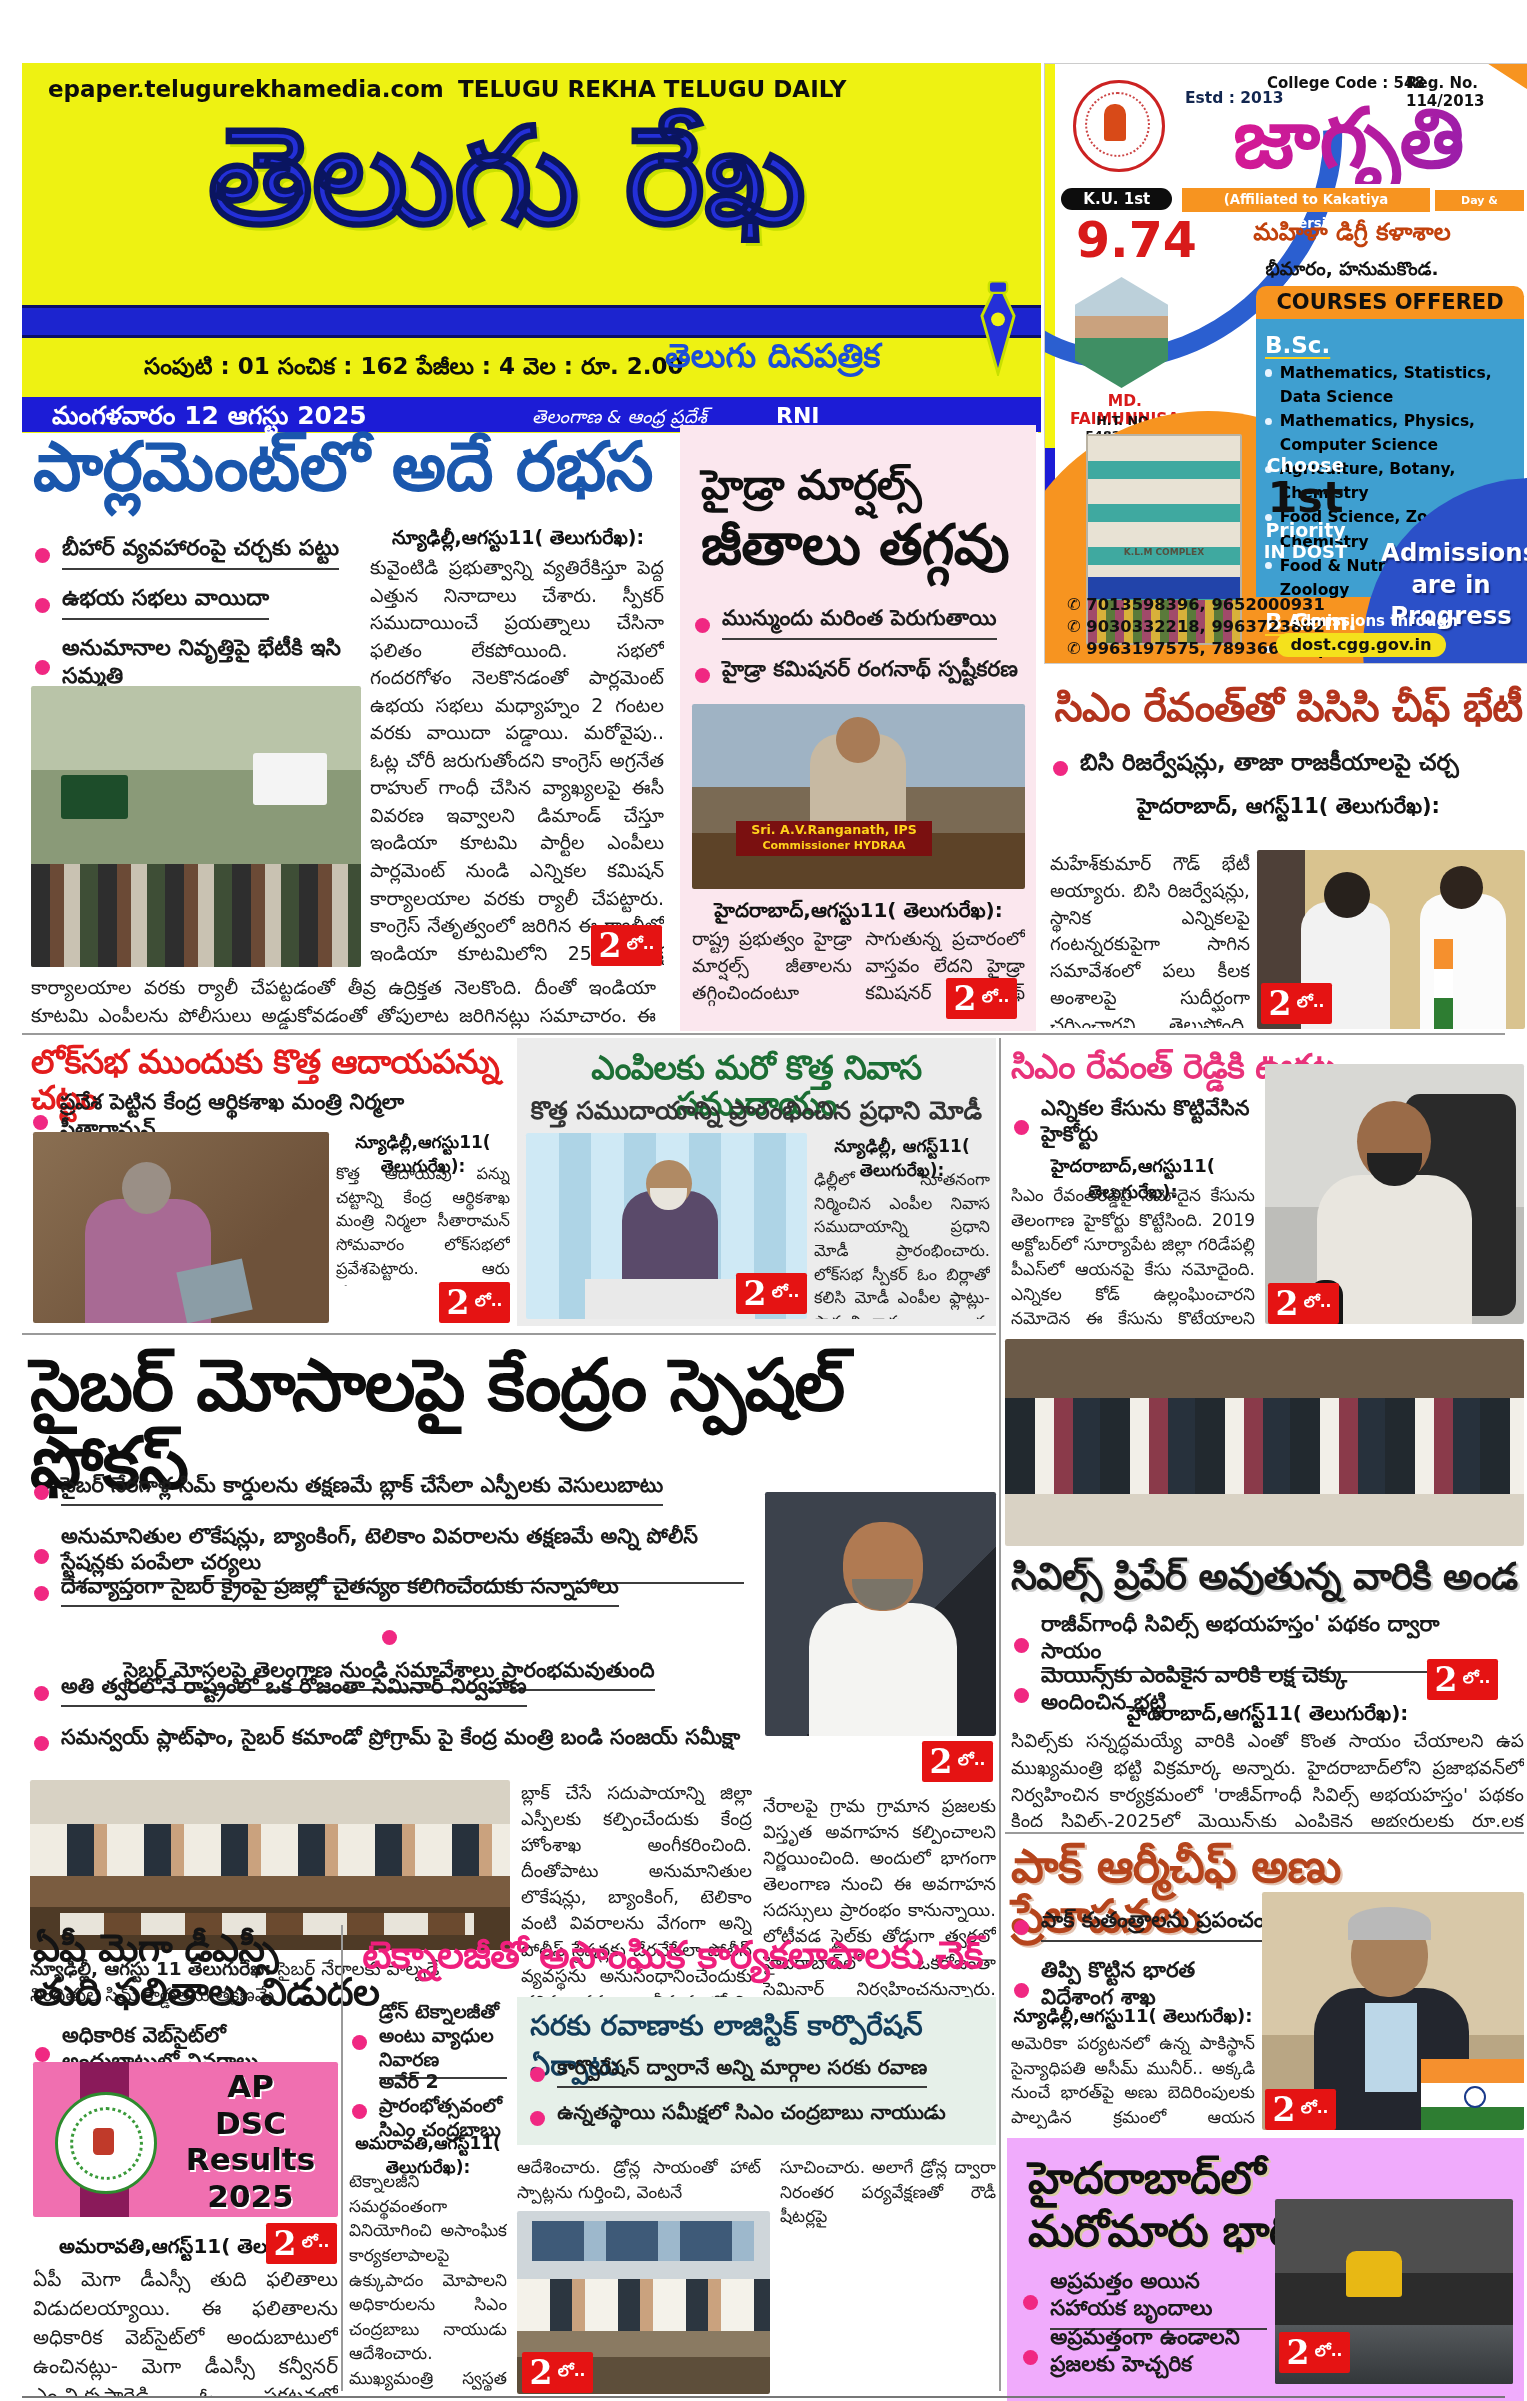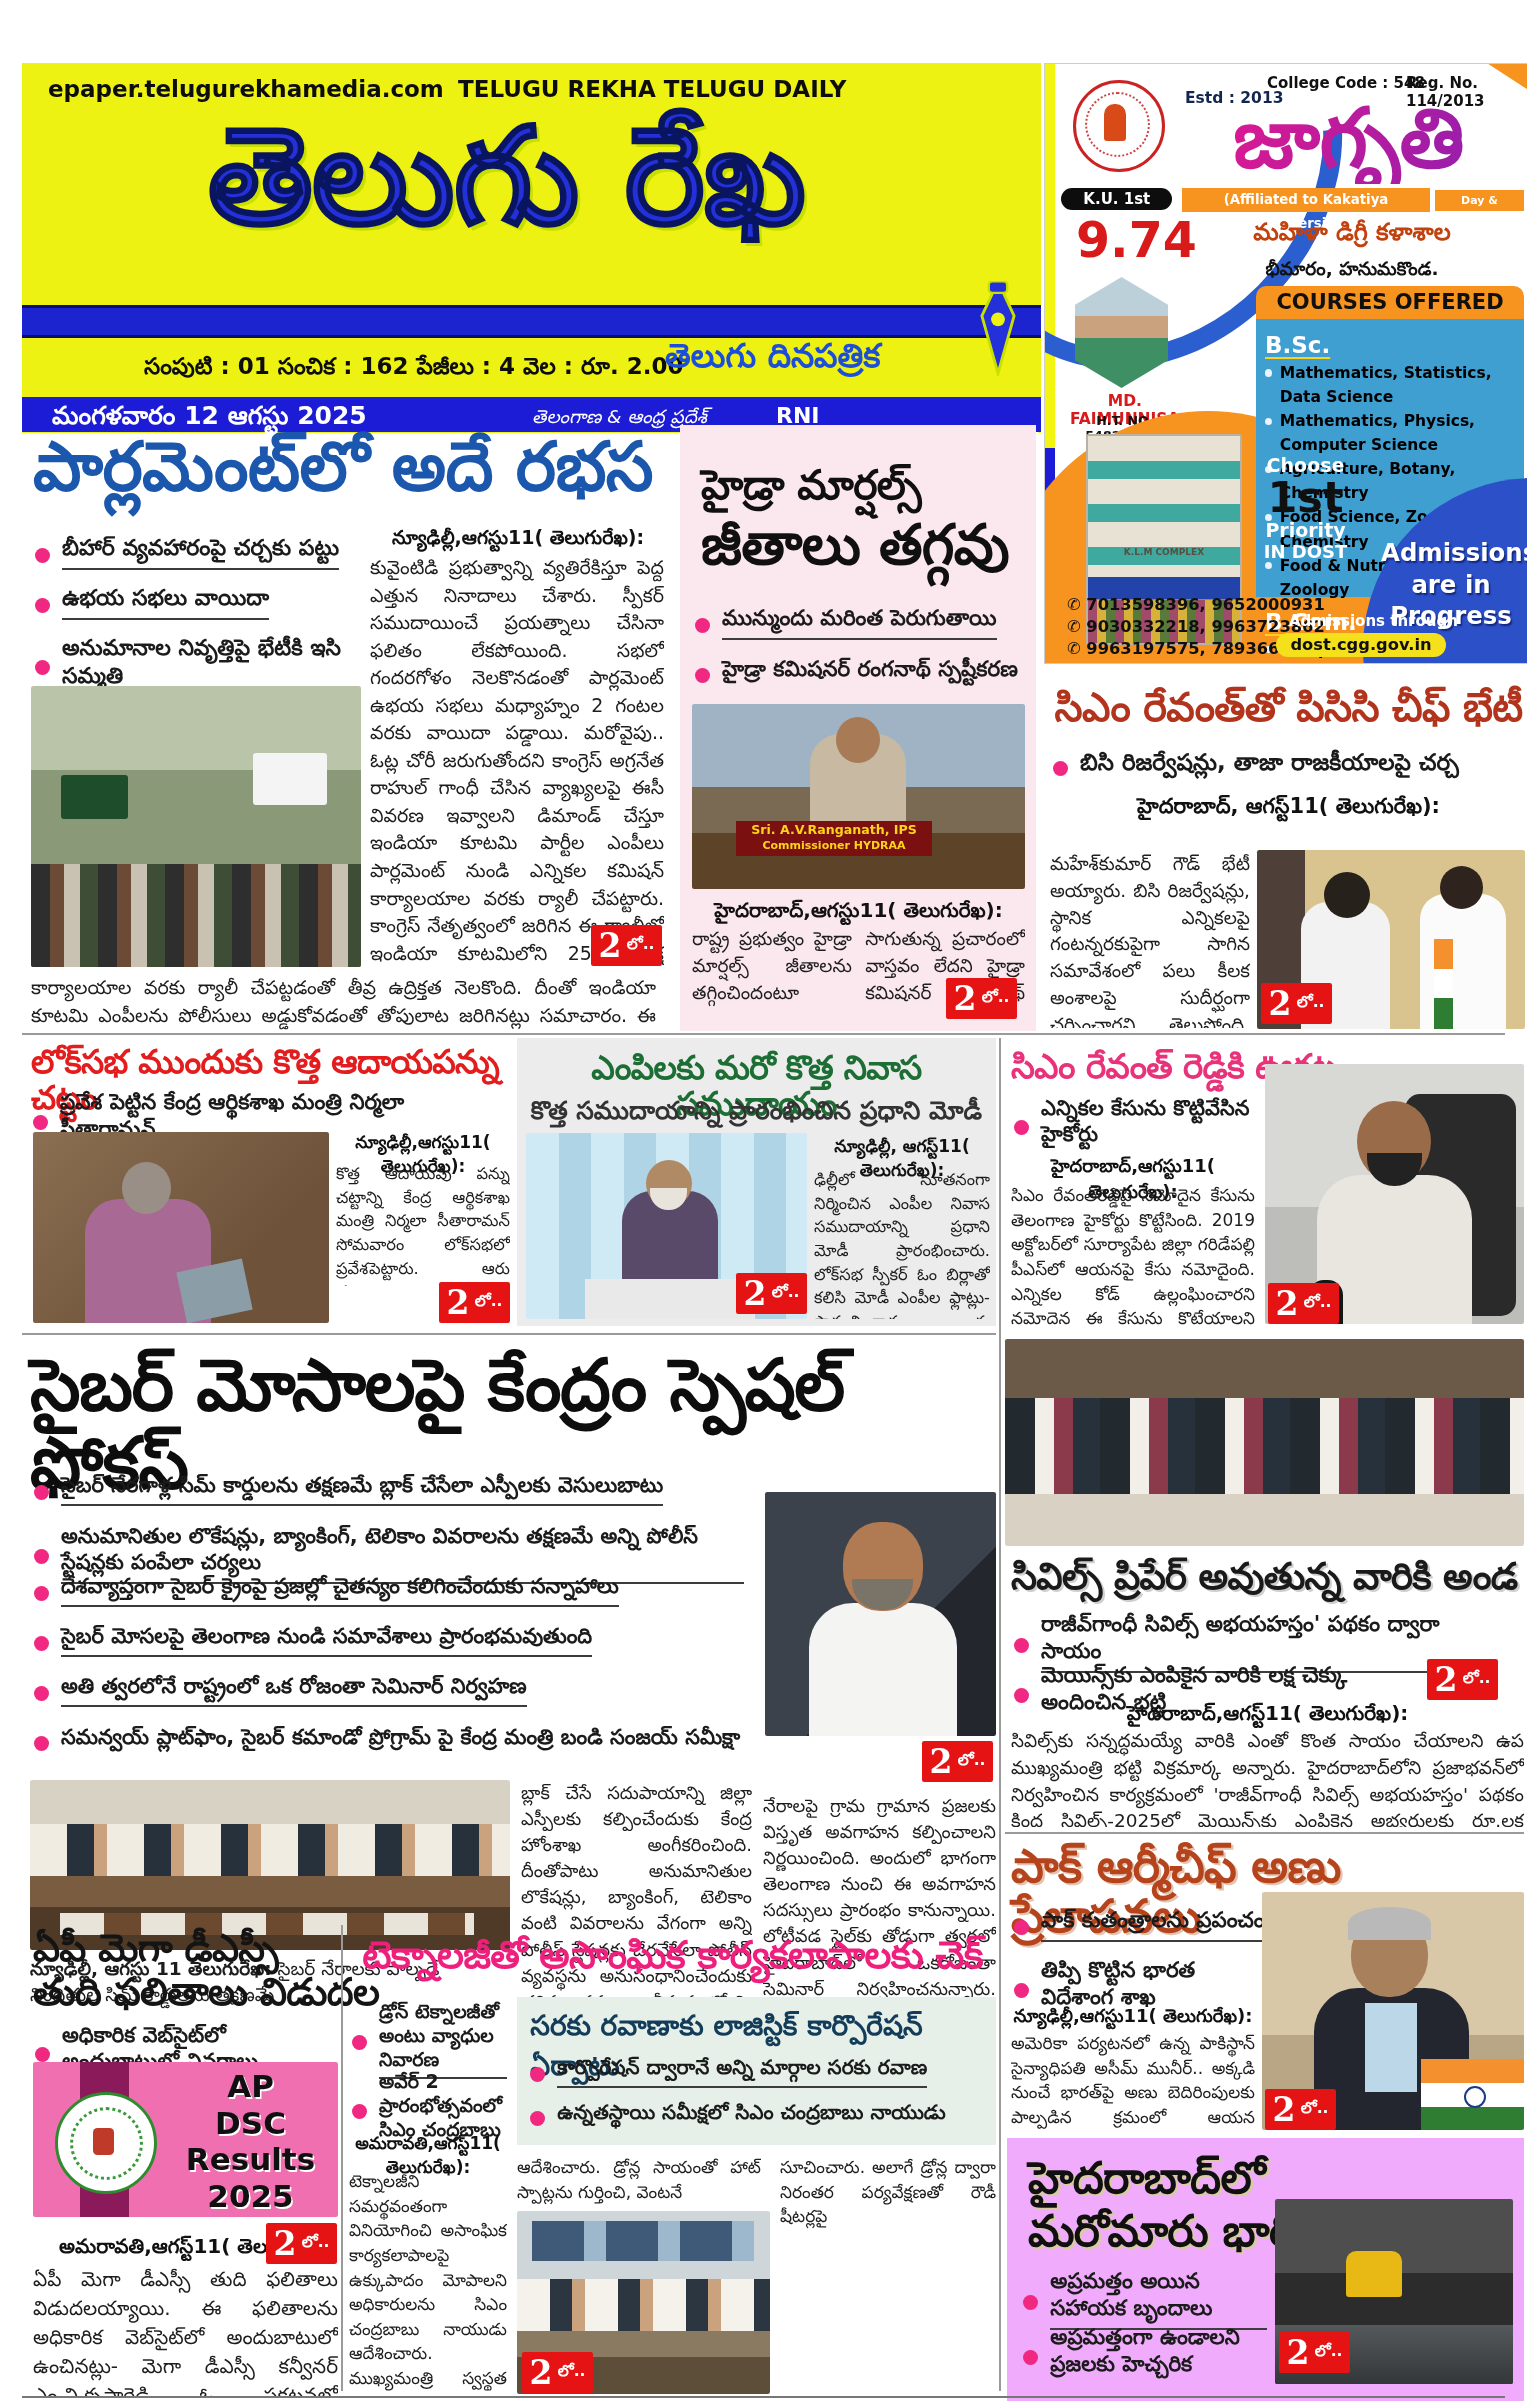--- a/index.html
+++ b/index.html
@@ -259,21 +259,21 @@
       <span class="bt" style="font-size:21px;">సైబర్ నేరగాళ్ల సిమ్ కార్డులను తక్షణమే బ్లాక్ చేసేలా ఎస్పీలకు వెసులుబాటు</span>
     </div>
   <div class="bul" style="left:34px;top:1523px;width:710px;">
       <span class="dot"></span>
       <span class="bt" style="font-size:21px;">అనుమానితుల లొకేషన్లు, బ్యాంకింగ్, టెలికాం వివరాలను తక్షణమే అన్ని పోలీస్ స్టేషన్లకు పంపేలా చర్యలు</span>
     </div>
   <div class="bul" style="left:34px;top:1573px;width:710px;">
       <span class="dot"></span>
       <span class="bt" style="font-size:21px;">దేశవ్యాప్తంగా సైబర్ క్రైంపై ప్రజల్లో చైతన్యం కలిగించేందుకు సన్నాహాలు</span>
     </div>
-  <div class="bul" style="left:34px;top:1623px;width:710px;">
+  <div class="bul" style="left:34px;top:1623px;width:710px;flex-direction:column;">
       <span class="dot"></span>
       <span class="bt" style="font-size:21px;">సైబర్ మోసలపై తెలంగాణ నుండి సమావేశాలు ప్రారంభమవుతుంది</span>
     </div>
   <div class="bul" style="left:34px;top:1673px;width:710px;">
       <span class="dot"></span>
       <span class="bt" style="font-size:21px;">అతి త్వరలోనే రాష్ట్రంలో ఒక రోజంతా సెమినార్ నిర్వహణ</span>
     </div>
   <div class="bul" style="left:34px;top:1724px;width:710px;">
       <span class="dot"></span>
       <span class="bt nl" style="font-size:21px;">సమన్వయ్ ప్లాట్‌ఫాం, సైబర్ కమాండో ప్రోగ్రామ్ పై కేంద్ర మంత్రి బండి సంజయ్ సమీక్షా</span>

